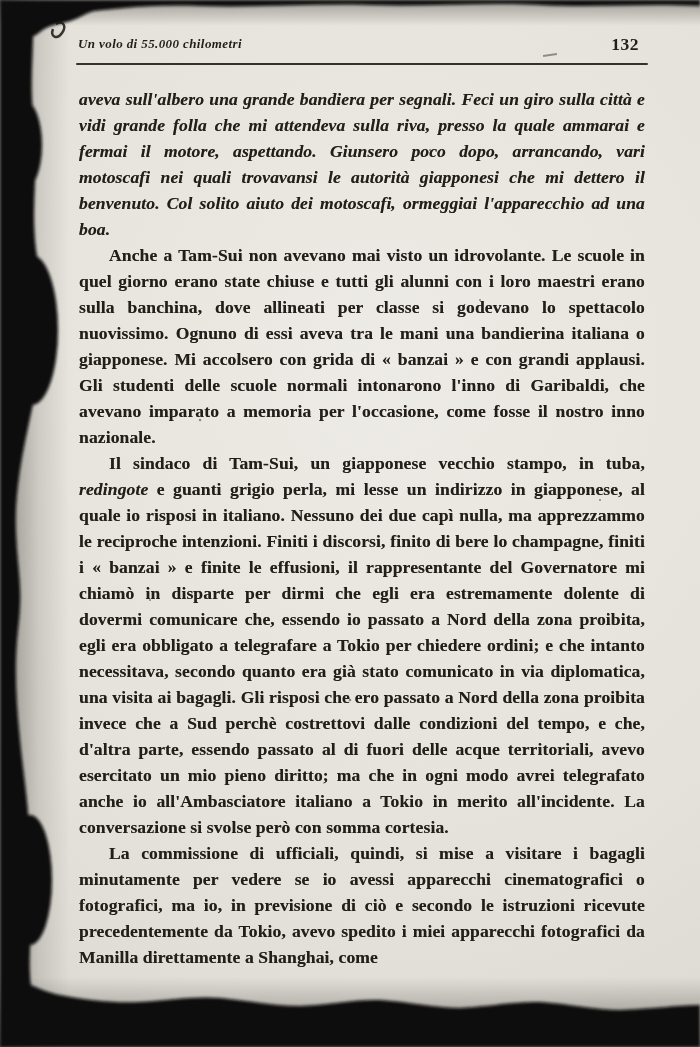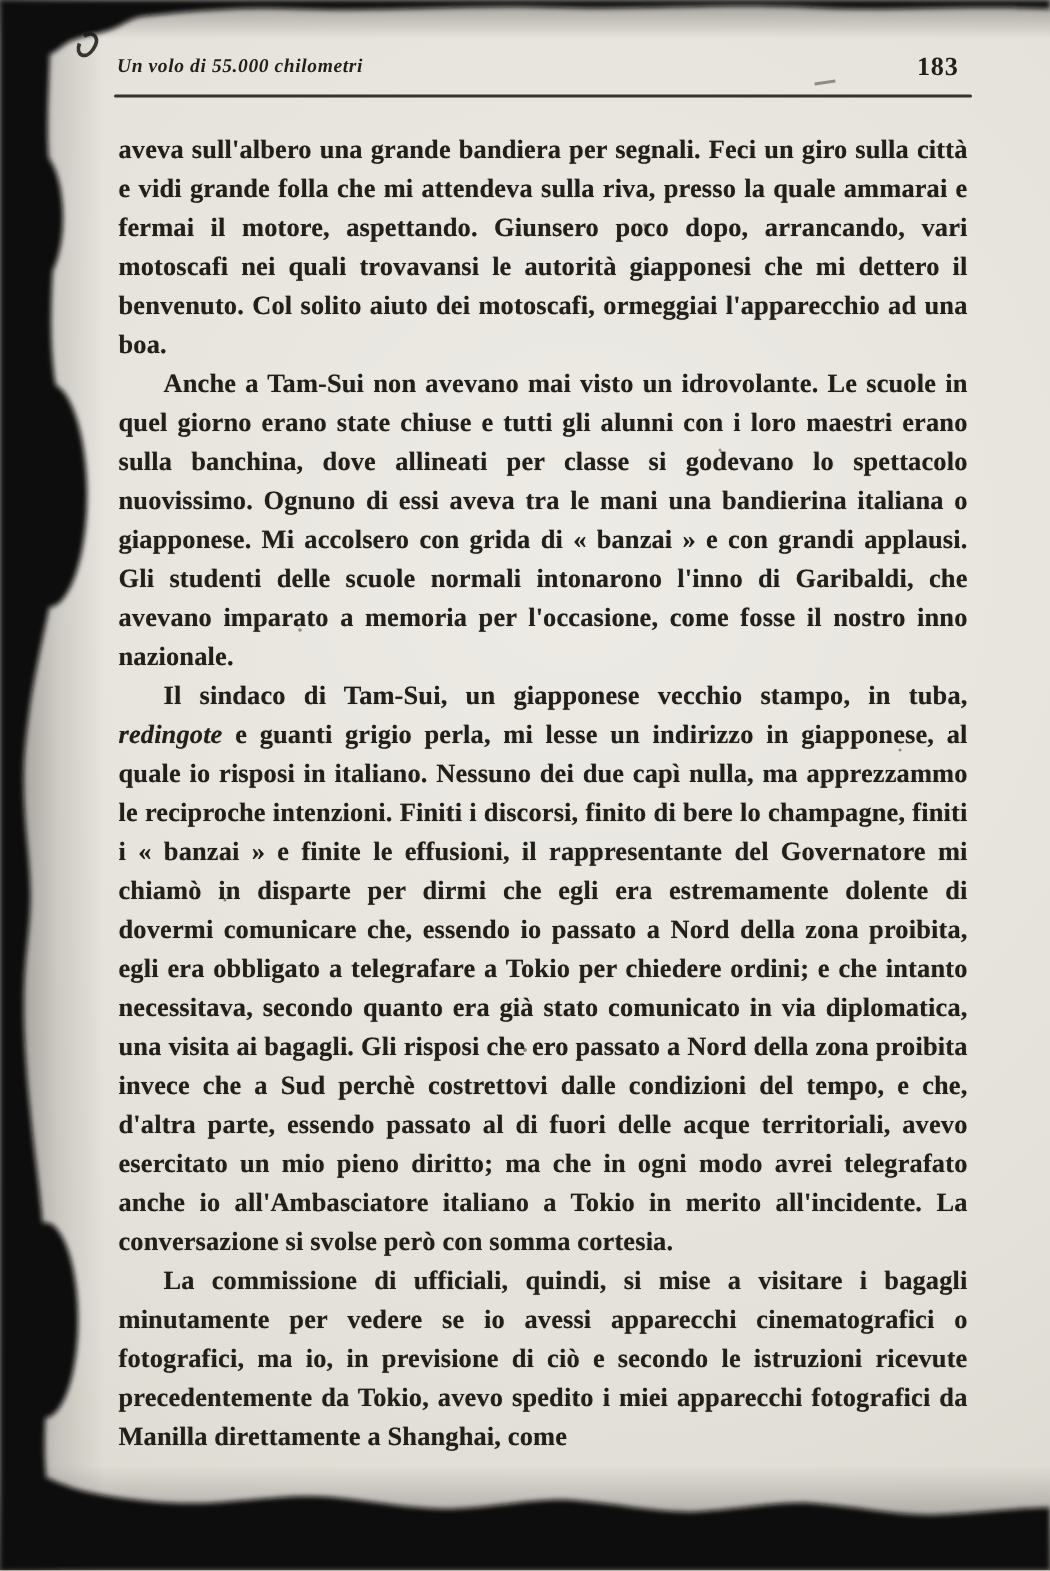--- a/index.html
+++ b/index.html
@@ -41,36 +41,36 @@
     position:absolute;z-index:2;top:63px;left:76px;width:572px;height:2px;
     background:#36322b;border-radius:1px;
   }
   .body-text{
     position:absolute;z-index:2;top:86px;left:79px;width:566px;
     font-size:17.6px;line-height:26px;font-weight:700;
     color:var(--ink);text-align:justify;letter-spacing:0.1px;
     text-shadow:0 0 0.5px rgba(35,28,22,0.55);
   }
   .para{margin:0;text-indent:30px;}
-  .para.no-indent{text-indent:0;}
+  .para.no-indent{text-indent:0;font-style:italic;}
   .italic{font-style:italic;font-family:Liberation Serif, serif;}
   .artifacts{position:absolute;inset:0;z-index:5;pointer-events:none;}
 </style>
 </head>
 <body>
 
 <div class="page">
 
   <div class="paper-texture"></div>
   <div class="smudge smudge-left"></div>
   <div class="smudge smudge-bottom"></div>
   <div class="smudge smudge-top"></div>
 
   <header class="page-header">
-    <span class="page-number">183</span>
+    <span class="page-number">132</span>
     <span class="running-title">Un volo di 55.000 chilometri</span>
   </header>
   <div class="header-rule"></div>
 
   <main class="body-text">
     <p class="para no-indent">aveva sull'albero una grande bandiera per segnali. Feci un giro sulla città e vidi grande folla che mi attendeva sulla riva, presso la quale ammarai e fermai il motore, aspettando. Giunsero poco dopo, arrancando, vari motoscafi nei quali trovavansi le autorità giapponesi che mi dettero il benvenuto. Col solito aiuto dei motoscafi, ormeggiai l'apparecchio ad una boa.</p>
     <p class="para">Anche a Tam-Sui non avevano mai visto un idrovolante. Le scuole in quel giorno erano state chiuse e tutti gli alunni con i loro maestri erano sulla banchina, dove allineati per classe si godevano lo spettacolo nuovissimo. Ognuno di essi aveva tra le mani una bandierina italiana o giapponese. Mi accolsero con grida di « banzai » e con grandi applausi. Gli studenti delle scuole normali intonarono l'inno di Garibaldi, che avevano imparato a memoria per l'occasione, come fosse il nostro inno nazionale.</p>
     <p class="para"><span>Il sindaco di Tam-Sui, un giapponese vecchio stampo, in tuba, </span><span class="italic">redingote</span><span> e guanti grigio perla, mi lesse un indirizzo in giapponese, al quale io risposi in italiano. Nessuno dei due capì nulla, ma apprezzammo le reciproche intenzioni. Finiti i discorsi, finito di bere lo champagne, finiti i « banzai » e finite le effusioni, il rappresentante del Governatore mi chiamò in disparte per dirmi che egli era estremamente dolente di dovermi comunicare che, essendo io passato a Nord della zona proibita, egli era obbligato a telegrafare a Tokio per chiedere ordini; e che intanto necessitava, secondo quanto era già stato comunicato in via diplomatica, una visita ai bagagli. Gli risposi che ero passato a Nord della zona proibita invece che a Sud perchè costrettovi dalle condizioni del tempo, e che, d'altra parte, essendo passato al di fuori delle acque territoriali, avevo esercitato un mio pieno diritto; ma che in ogni modo avrei telegrafato anche io all'Ambasciatore italiano a Tokio in merito all'incidente. La conversazione si svolse però con somma cortesia.</span></p>
     <p class="para">La commissione di ufficiali, quindi, si mise a visitare i bagagli minutamente per vedere se io avessi apparecchi cinematografici o fotografici, ma io, in previsione di ciò e secondo le istruzioni ricevute precedentemente da Tokio, avevo spedito i miei apparecchi fotografici da Manilla direttamente a Shanghai, come</p>
   </main>

